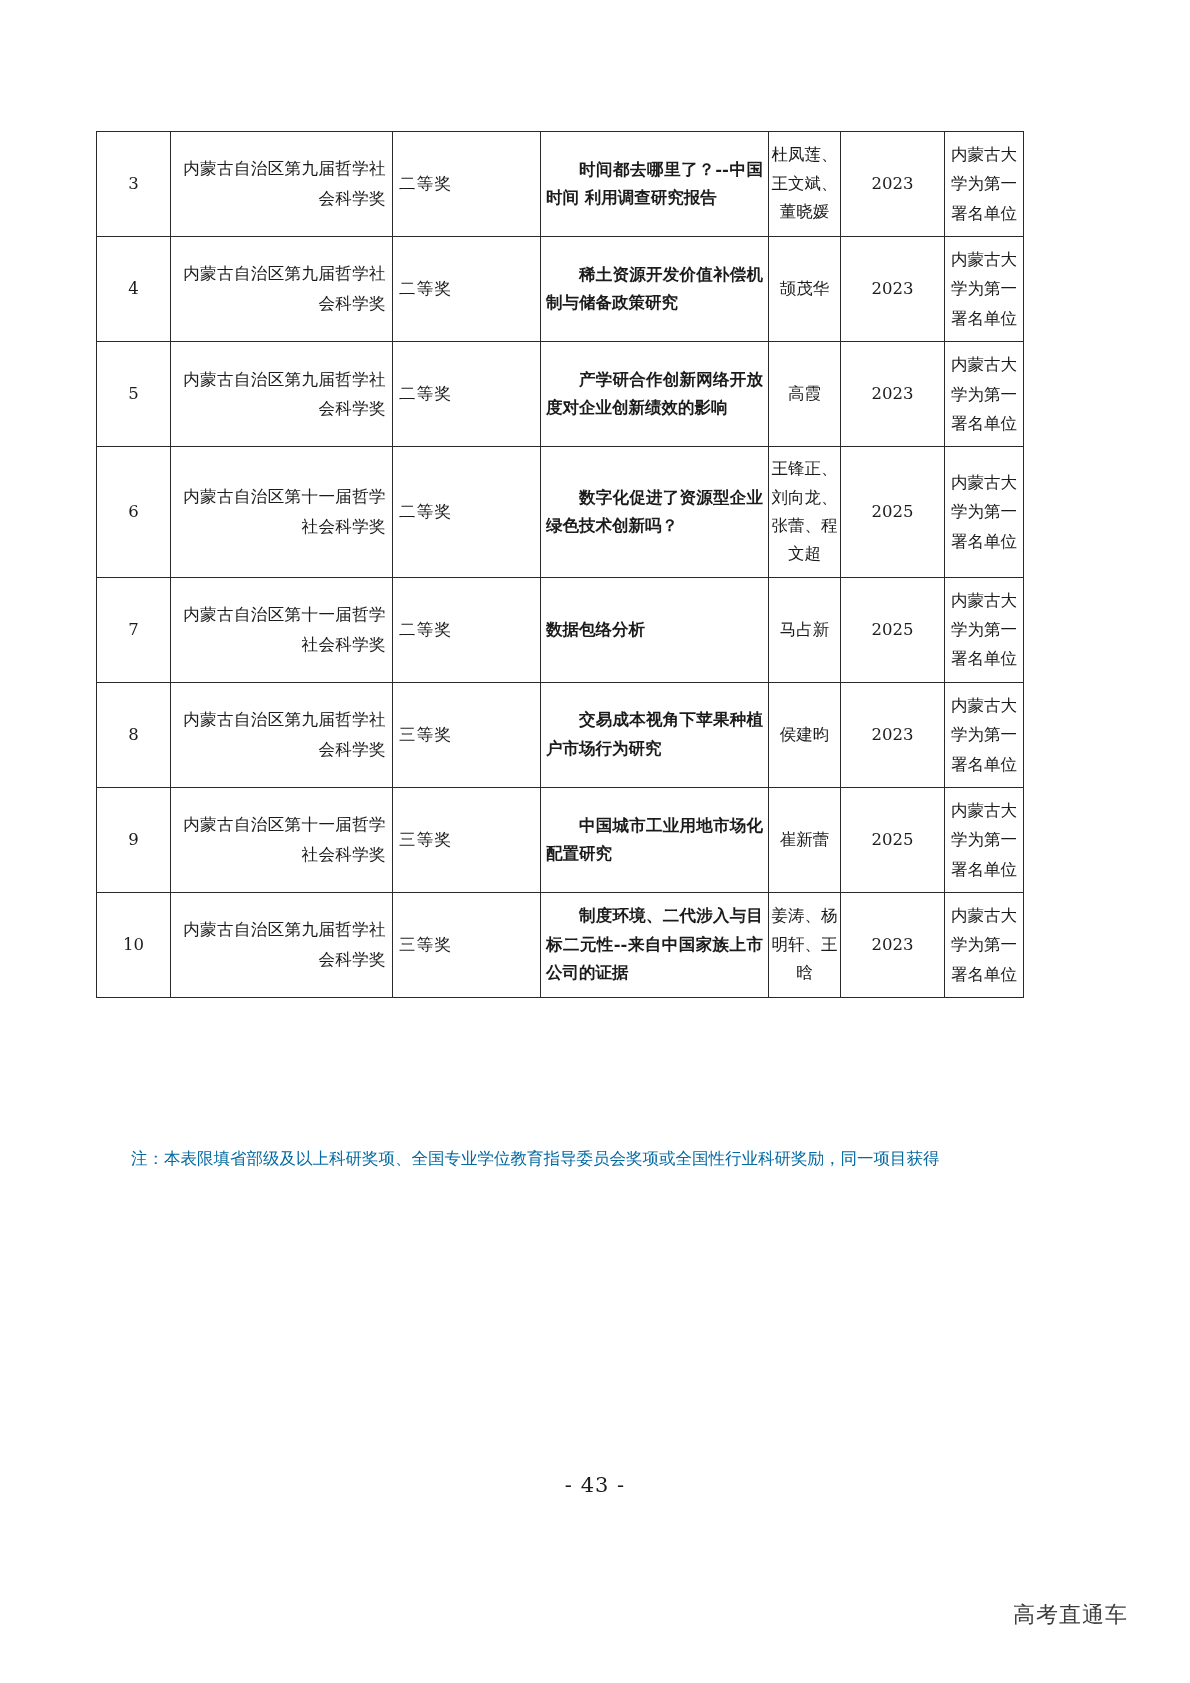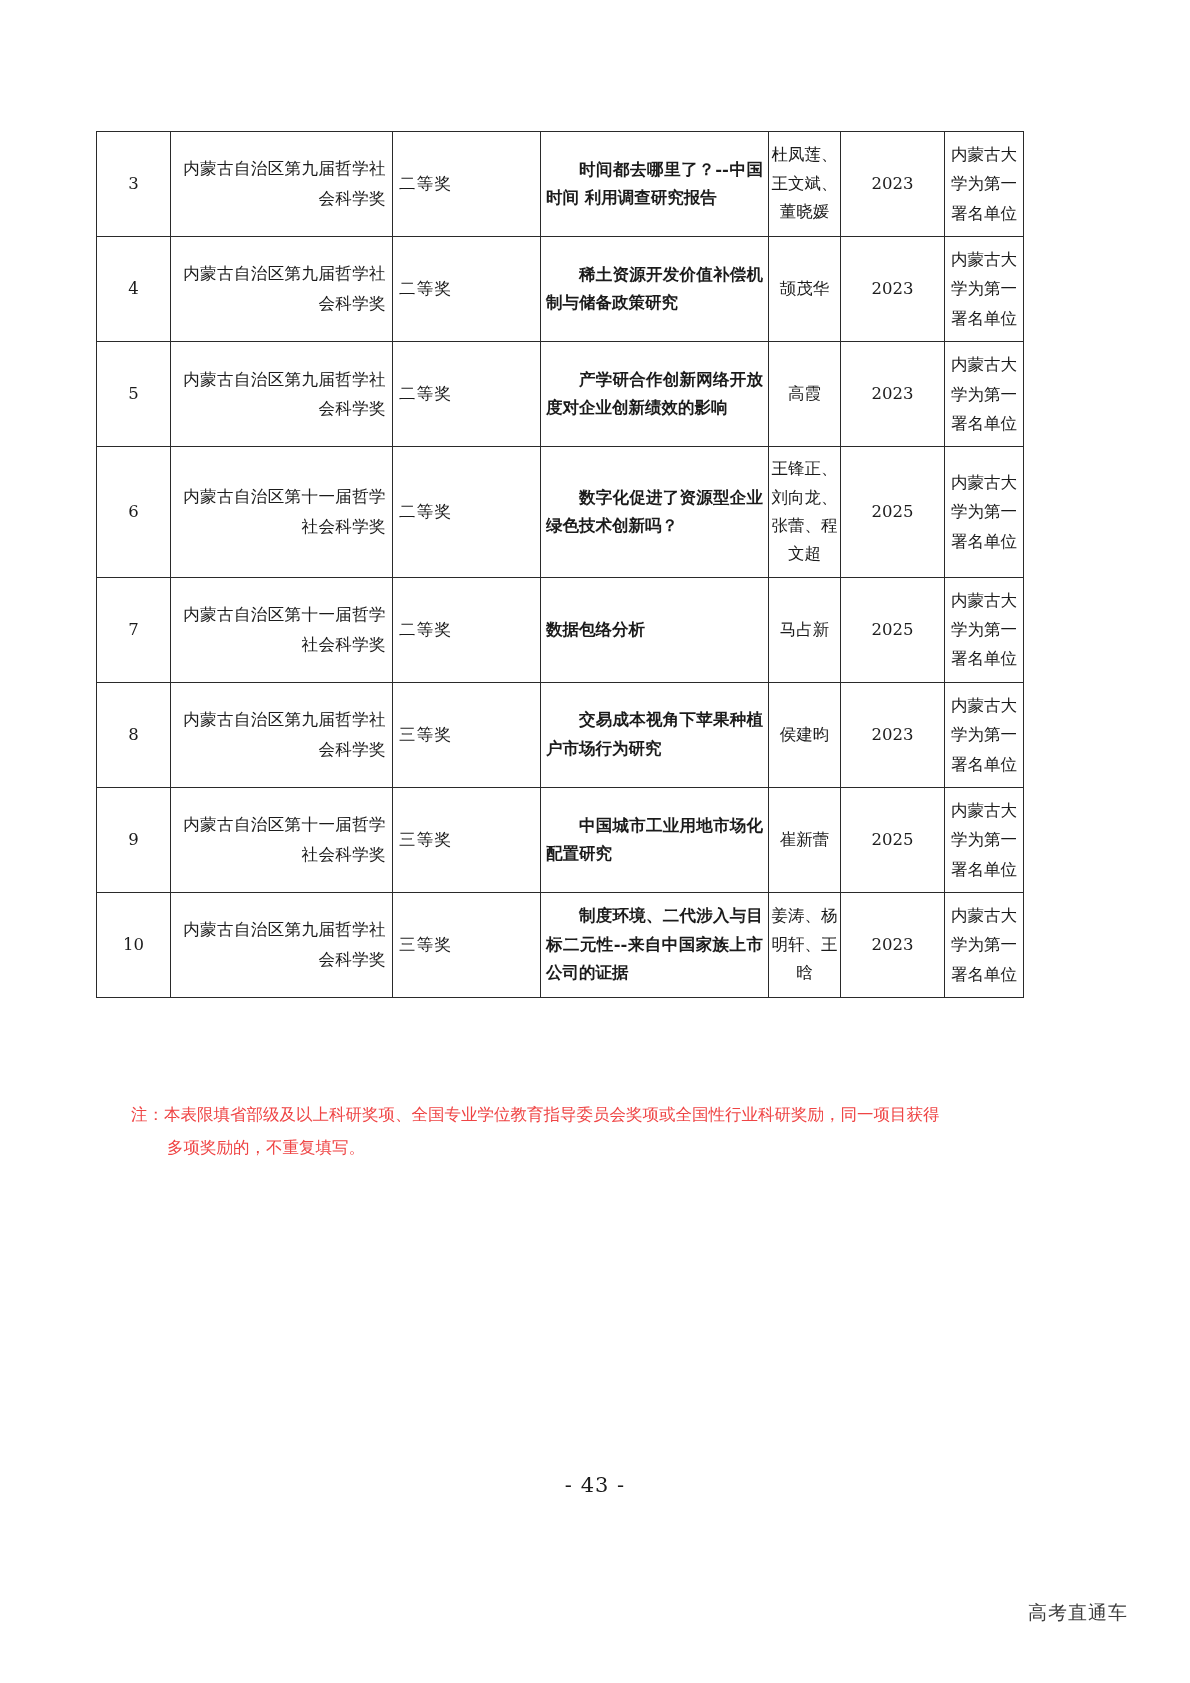--- a/index.html
+++ b/index.html
@@ -74,26 +74,26 @@
   td.year-cell   { text-align: center; font-size: 17px; }
   td.unit-cell   { text-align: center; }
   td.unit-cell .cell-inner { padding: 8px 3px; text-align: center; line-height: 1.78; }
 
   .award-cell .cell-inner { line-height: 1.8; }
 
   
   .note {
     position: absolute;
     left: 131px;
-    top: 1098px;
+    top: 1142px;
     width: 880px;
     font-family: Liberation Serif, serif;
     font-size: 16.5px;
     line-height: 2.0;
-    color: #ef4444;
+    color: #0369a1;
   }
   .note .note-line-1 { display: block; white-space: nowrap; }
   .note .note-line-2 { display: block; padding-left: 36px; }
 
   
   .page-number {
     position: absolute;
     left: 0;
     top: 1473px;
     width: 1190px;
@@ -101,21 +101,21 @@
     font-size: 21px;
     font-family: "DejaVu Serif", "Liberation Serif", serif;
     color: #1b1b1b;
     letter-spacing: 1px;
   }
   .watermark {
     position: absolute;
     right: 62px;
     top: 1600px;
     font-family: "DejaVu Sans", "Liberation Sans", sans-serif;
-    font-size: 19px;
+    font-size: 22px;
     color: #3d3d3d;
     letter-spacing: 1px;
   }
 </style>
 </head>
 <body>
 
 <div class="page">
 
   <div class="table-wrap">
@@ -322,20 +322,19 @@
               <div class="cell-inner">内蒙古大学为第一署名单位</div>
             </td>
         </tr>
 
       </tbody>
     </table>
   </div>
 
   <div class="note">
     <span class="note-line-1">注：本表限填省部级及以上科研奖项、全国专业学位教育指导委员会奖项或全国性行业科研奖励，同一项目获得</span>
-    <span class="note-line-2">多项奖励的，不重复填写。</span>
   </div>
 
   <div class="page-number">- 43 -</div>
 
   <div class="watermark">高考直通车</div>
 
 </div>
 
 </body></html>

